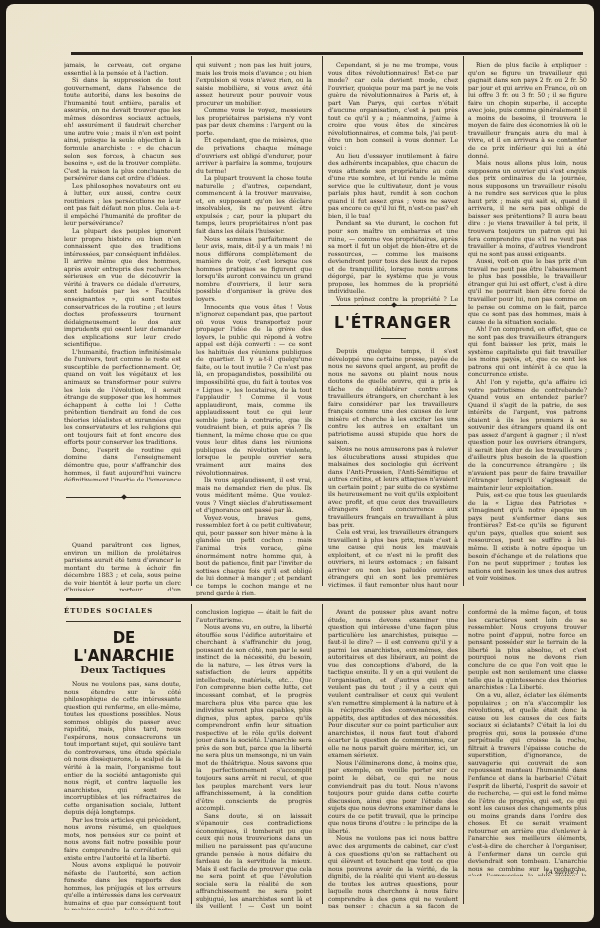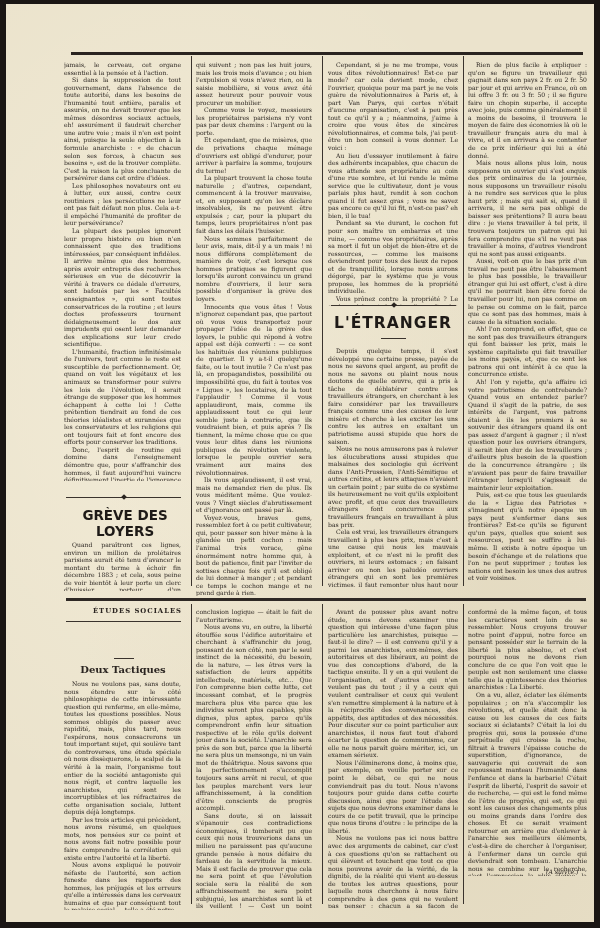--- a/index.html
+++ b/index.html
@@ -7,20 +7,21 @@
     width:600px; height:928px; overflow:hidden;
     background:#1a1614;
     font-family:"DejaVu Serif", serif;
     position:relative;
   }
   .page {
     position:absolute; left:6px; top:4px; width:588px; height:918px;
     background:#ebe3cc;
     background-image: radial-gradient(ellipse at 30% 40%, rgba(255,250,235,0.35), rgba(0,0,0,0) 60%),
                       radial-gradient(ellipse at 80% 80%, rgba(200,185,150,0.25), rgba(0,0,0,0) 60%);
+    border-radius: 8px;
   }
   .top-rule {
     position:absolute; left:65px; top:48px; width:512px; height:3px;
     background:#2a2420;
   }
   .col {
     position:absolute;
     font-size:6.1px; line-height:7.55px;
     color:#2c2622;
     text-align:justify;
@@ -37,21 +38,21 @@
     font-weight:bold;
     color:#1e1a17;
     text-align:center;
     letter-spacing:1px;
     transform-origin:left top;
   }
   .kicker {
     position:absolute;
     font-family:"DejaVu Serif", serif;
     font-weight:bold; color:#2a2420;
-    text-align:right; letter-spacing:1px;
+    text-align:left; letter-spacing:1px;
   }
   .subhead {
     position:absolute;
     font-family:"DejaVu Serif", serif;
     font-weight:bold; color:#2a2420; text-align:center;
   }
   .short-rule { position:absolute; height:1px; background:#3a332d; }
   .dot-rule { position:absolute; height:1px; background:#3a332d; }
   .dot-rule::after {
     content:""; position:absolute; left:50%; top:-2px; width:4px; height:4px;
@@ -111,29 +112,29 @@
   <div class="col" id="t4" style="left:462px; top:57px; width:119px; height:525px;">
       <p>Rien de plus facile à expliquer : qu'on se figure un travailleur qui gagnait dans son pays 2 fr. ou 2 fr. 50 par jour et qui arrive en France, où on lui offre 3 fr. ou 3 fr. 50 ; il se figure faire un chopin superbe, il accepte avec joie, puis comme généralement il a moins de besoins, il trouvera le moyen de faire des économies là où le travailleur français aura du mal à vivre, et il en arrivera à se contenter de ce prix inférieur qui lui a été donné.</p>
       <p>Mais nous allons plus loin, nous supposons un ouvrier qui s'est enquis des prix ordinaires de la journée, nous supposons un travailleur résolu à ne rendre ses services que le plus haut prix ; mais qui sait si, quand il arrivera, il ne sera pas obligé de baisser ses prétentions? Il aura beau dire : je viens travailler à tel prix, il trouvera toujours un patron qui lui fera comprendre que s'il ne veut pas travailler à moins, d'autres viendront qui ne sont pas aussi exigeants.</p>
       <p>Aussi, voit-on que le bas prix d'un travail ne peut pas être l'abaissement le plus bas possible, le travailleur étranger qui lui est offert, c'est à dire qu'il ne pourrait bien être forcé de travailler pour lui, non pas comme on le pense ou comme on le fait, parce que ce sont pas des hommes, mais à cause de la situation sociale.</p>
       <p>Ah! l'on comprend, en effet, que ce ne sont pas des travailleurs étrangers qui font baisser les prix, mais le système capitaliste qui fait travailler les moins payés, et, que ce sont les patrons qui ont intérêt à ce que la concurrence existe.</p>
       <p>Ah! l'on y rejette, qu'a affaire ici votre patriotisme de contrebande? Quand vous en entendez parler? Quand il s'agit de la patrie, de ses intérêts de l'argent, vos patrons étaient à ils les premiers à se souvenir des étrangers quand ils ont pas assez d'argent à gagner ; il n'est question pour les ouvriers étrangers, il serait bien dur de les travailleurs ; d'ailleurs plus besoin de la question de la concurrence étrangère ; ils n'avaient pas peur de faire travailler l'étranger lorsqu'il s'agissait de maintenir leur exploitation.</p>
       <p>Puis, est-ce que tous les gueulards de la « Ligue des Patriotes » s'imaginent qu'à notre époque un pays peut s'enfermer dans ses frontières? Est-ce qu'ils se figurent qu'un pays, quelles que soient ses ressources, peut se suffire à lui-même. Il existe à notre époque un besoin d'échange et de relations que l'on ne peut supprimer ; toutes les nations ont besoin les unes des autres et voir voisines.</p>
     </div>
 
   <div class="dot-rule" style="left:60px; top:493px; width:115px;"></div>
-  <div class="headline" style="left:58px; top:503px; width:122px; font-size:13.5px; letter-spacing:0;">GRÈVE DES LOYERS</div>
   <div class="col" id="tG" style="left:58px; top:537px; width:117px; height:50px;">
       <p>Quand paraîtront ces lignes, environ un million de prolétaires parisiens aurait été tenu d'avancer le montant du terme à échoir fin décembre 1883 ; et cela, sous peine de voir bientôt à leur porte un clerc d'huissier porteur d'un commandement, les obligeant à payer dans les trois jours</p>
     </div>
 
   <div class="thick-rule" style="left:60px; top:594px; width:520px;"></div>
 
   <div class="kicker" style="left:58px; top:603px; width:118px; font-size:6.8px;">ÉTUDES SOCIALES</div>
   <div class="hrule" style="left:60px; top:617px; width:115px;"></div>
+  <div class="headline" style="left:56px; top:625px; width:124px; font-size:15px; letter-spacing:0;">DE L'ANARCHIE</div>
   <div class="short-rule" style="left:108px; top:654px; width:20px;"></div>
   <div class="subhead" style="left:58px; top:660px; width:118px; font-size:10px;">Deux Tactiques</div>
   <div class="col" id="b1" style="left:58px; top:676px; width:117px; height:230px;">
       <p>Nous ne voulons pas, sans doute, nous étendre sur le côté philosophique de cette intéressante question qui renferme, en elle-même, toutes les questions possibles. Nous sommes obligés de passer avec rapidité, mais, plus tard, nous l'espérons, nous consacrerons un tout important sujet, qui soulève tant de controverses, une étude spéciale où nous dissèquerons, le scalpel de la vérité à la main, l'organisme tout entier de la société antagoniste qui nous régit, et contre laquelle les anarchistes, qui sont les incorruptibles et les réfractaires de cette organisation sociale, luttent depuis déjà longtemps.</p>
       <p>Par les trois articles qui précèdent, nous avons résumé, en quelques mots, nos pensées sur ce point et nous avons fait notre possible pour faire comprendre la corrélation qui existe entre l'autorité et la liberté.</p>
       <p>Nous avons expliqué le pouvoir néfaste de l'autorité, son action funeste dans les rapports des hommes, les préjugés et les erreurs qu'elle a intéressés dans les cerveaux humains et que par conséquent tout le malaise social — telle a été notre</p>
     </div>
 
   <div class="vrule" style="left:185px; top:600px; height:300px;"></div>
   <div class="col" id="b2" style="left:190px; top:604px; width:116px; height:300px;">

